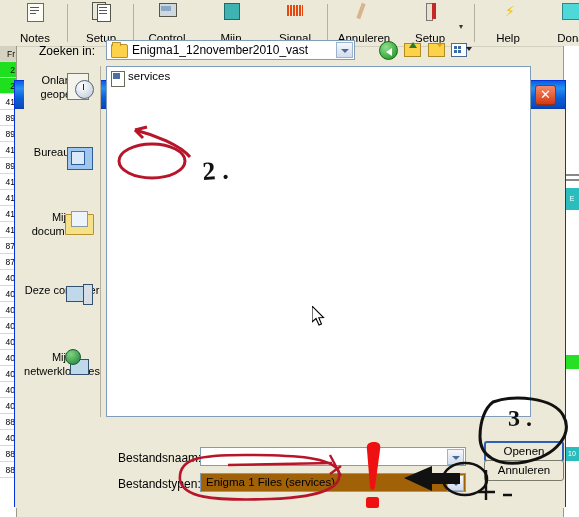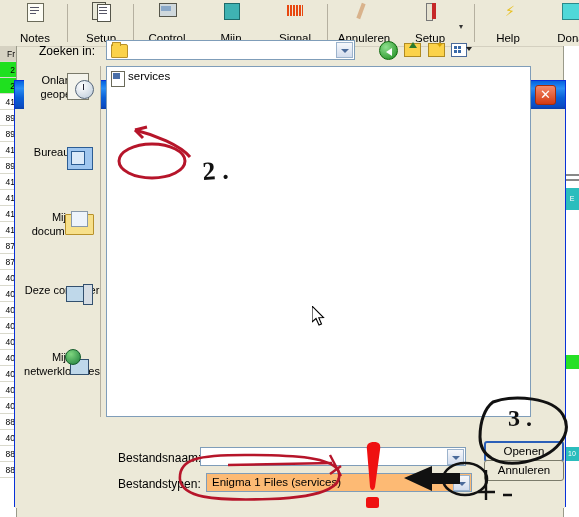--- a/index.html
+++ b/index.html
@@ -127,21 +127,21 @@
   .fitem{position:absolute;left:4px;top:3px;height:16px;}
   .fitem .fico{position:absolute;left:0;top:1px;width:12px;height:14px;background:#fff;border:1px solid #6a6a5a;}
   .fitem .fico:after{content:"";position:absolute;left:1px;top:1px;width:7px;height:6px;background:#4a6fa8;}
   .fitem .fname{position:absolute;left:17px;top:0px;font-size:11.5px;color:#000;white-space:nowrap;}
 
   
   #row-name-label{position:absolute;left:118px;top:451px;}
   #row-type-label{position:absolute;left:118px;top:477px;}
   #fname-field{position:absolute;left:200px;top:447px;width:266px;height:19px;background:#fff;
                border:1px solid #7f9db9;box-sizing:border-box;}
-  #ftype-field{position:absolute;left:206px;top:473px;width:266px;height:19px;background:#fdba74;
+  #ftype-field{position:absolute;left:200px;top:473px;width:266px;height:19px;background:#a16207;
                border:1px solid #7f9db9;box-sizing:border-box;}
   .fval{position:absolute;left:5px;top:2px;font-size:11.5px;color:#000;}
   .dlgbtn{position:absolute;left:484px;width:80px;height:21px;background:#ece9d8;
           border:1px solid #7b7b6b;border-radius:3px;box-sizing:border-box;font-size:11.5px;
           color:#000;text-align:center;line-height:19px;font-family:"Liberation Sans",sans-serif;}
   #btn-open{top:441px;border:2px solid #2b5fb8;line-height:17px;}
   #btn-cancel{top:460px;}
 
   
   #annos{position:absolute;left:0;top:0;width:579px;height:517px;pointer-events:none;}
@@ -258,20 +258,21 @@
 
   <div id="dlg-body"></div>
 </div>
 
 <div style="position:absolute;left:0;top:0;width:579px;height:403px;">
 
   <span class="lbl" id="lookin-label">Zoeken in:</span>
 
   <div id="lookin-combo">
     <span class="folder"></span>
+    <span class="txt">Enigma1_12november2010_vast</span>
     <span class="cbarrow"></span>
   </div>
 
   <div class="navbtn" id="nav-back">
     <span class="g">
         <span class="garr"></span>
       </span>
   </div>
   <div class="navbtn" id="nav-up">
     <span class="fd"></span>

